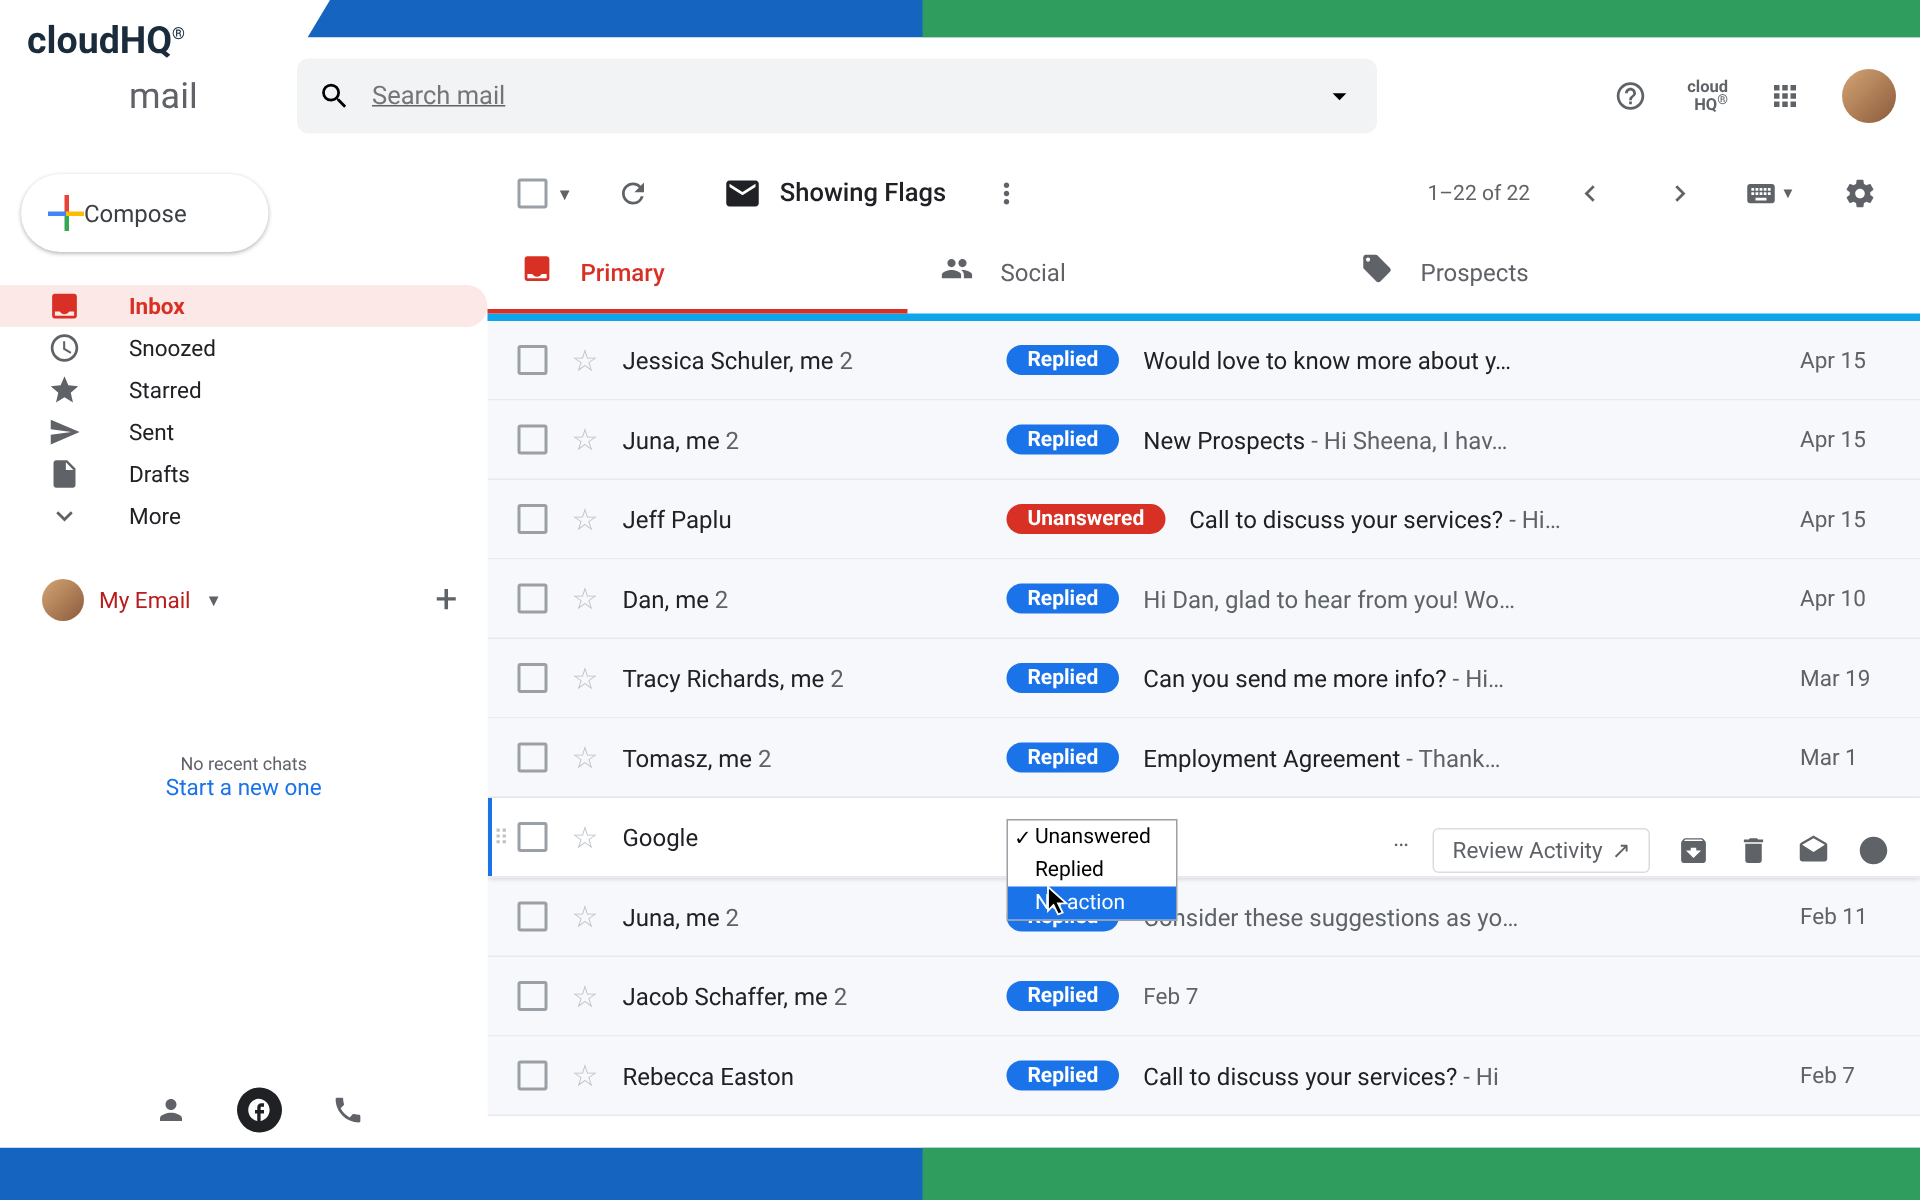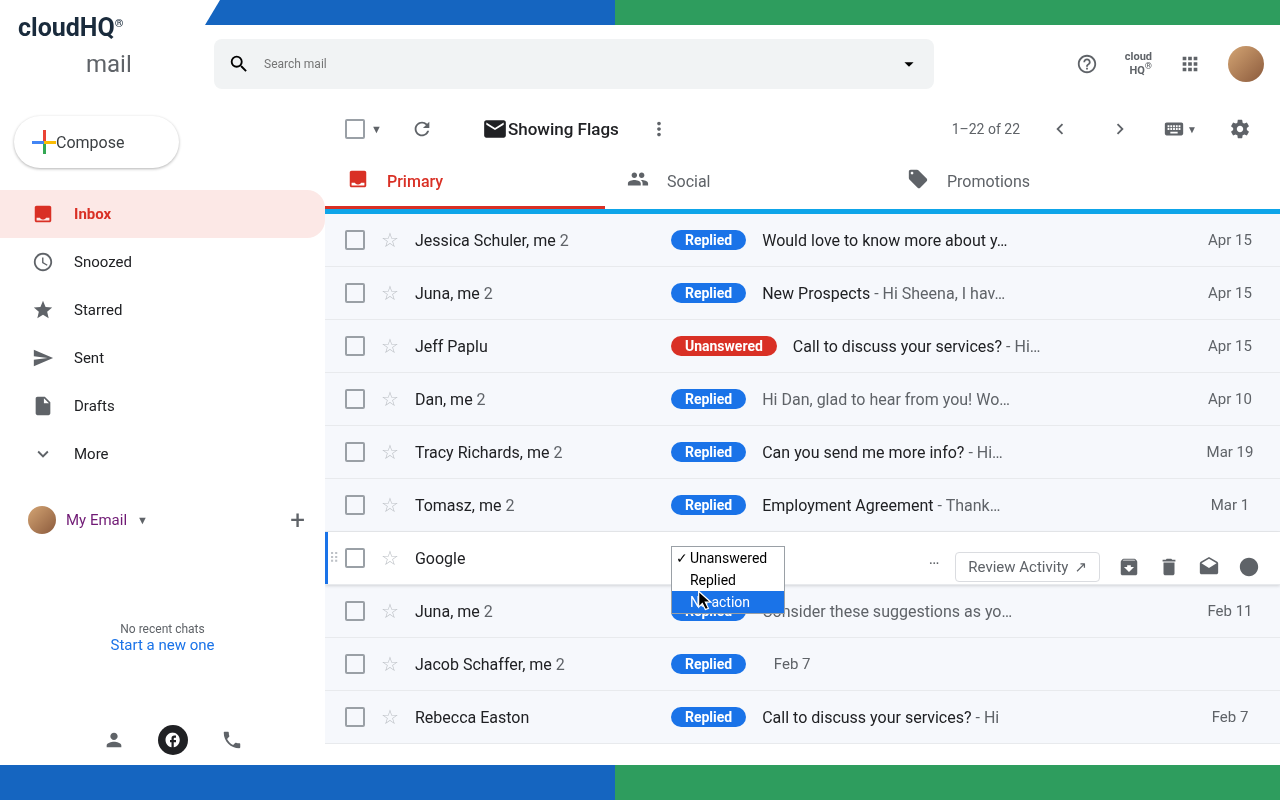--- a/index.html
+++ b/index.html
@@ -10,83 +10,83 @@
 .bottom-banner { position:absolute; bottom:0; left:0; width:1280px; height:35px; background:#1565c0; }
 .bottom-banner-green { position:absolute; bottom:0; left:615px; width:665px; height:35px; background:#2e9d5e; }
 
 .cloudhq-badge { position:absolute; top:0; left:0; width:220px; height:55px; background:#fff; z-index:10;
   clip-path:polygon(0 0, 100% 0, 85% 100%, 0 100%); display:flex; align-items:center; padding-left:18px; }
 .cloudhq-badge span { font-size:25px; font-weight:700; color:#1a2b3c; }
 .cloudhq-badge sup { font-size:11px; }
 
 .app { position:absolute; top:25px; left:0; width:1280px; height:740px; background:#fff; display:flex; flex-direction:column; }
 
-.header { height:77px; display:flex; align-items:center; padding:0 16px 0 10px; gap:24px; }
+.header { height:77px; display:flex; align-items:center; padding:0 16px 0 10px; gap:8px; }
 .gmail-logo { width:180px; display:flex; align-items:center; padding-left:76px; font-size:24px; color:#5f6368; }
 .search-bar { flex:1; max-width:720px; height:50px; background:#f1f3f4; border-radius:8px; display:flex; align-items:center; padding:0 14px; gap:14px; }
-.search-bar input { flex:1; border:none; background:transparent; font-size:12px; color:#5f6368; outline:none; }
+.search-bar input { flex:1; border:none; background:transparent; font-size:17px; color:#5f6368; outline:none;text-decoration:underline; }
 .header-right { margin-left:auto; display:flex; align-items:center; gap:18px; }
 .icon-btn { width:40px; height:40px; border-radius:50%; display:flex; align-items:center; justify-content:center; color:#5f6368; cursor:pointer; }
 .cloudhq-icon { font-size:11px; font-weight:700; color:#5f6368; line-height:1; text-align:right; }
 .avatar { width:36px; height:36px; border-radius:50%; background:linear-gradient(135deg,#d4a574,#8b5a3c); }
 
 .body { flex:1; display:flex; overflow:hidden; }
 
 .sidebar { width:325px; display:flex; flex-direction:column; padding-top:14px; }
 .compose-btn { margin-left:14px; width:165px; height:52px; border-radius:28px; background:#fff; box-shadow:0 1px 3px rgba(0,0,0,.3); display:flex; align-items:center; padding-left:18px; font-size:16px; color:#3c4043; cursor:pointer; }
 .plus-icon { width:24px; height:24px; position:relative; }
 .plus-icon::before,.plus-icon::after { content:''; position:absolute; background:#ea4335; }
 .plus-icon::before { width:3px; height:24px; left:10.5px; background:linear-gradient(#ea4335 50%,#34a853 50%); }
 .plus-icon::after { width:24px; height:3px; top:10.5px; background:linear-gradient(90deg,#4285f4 50%,#fbbc04 50%); }
 
 .nav { margin-top:22px; }
-.nav-item { height:48px; display:flex; align-items:center; gap:20px; padding-left:32px; border-radius:0 18px 18px 0; font-size:15px; color:#202124; cursor:pointer; }
+.nav-item { height:28px; display:flex; align-items:center; gap:32px; padding-left:32px; border-radius:0 18px 18px 0; font-size:15px; color:#202124; cursor:pointer; }
 .nav-item.active { background:#fce8e6; color:#d93025; font-weight:700; }
 .nav-item .nav-icon { width:22px; height:22px; display:flex; align-items:center; justify-content:center; color:#5f6368; }
 .nav-item.active .nav-icon { color:#d93025; }
 
 .my-email { margin-top:20px; padding:0 20px 0 28px; display:flex; align-items:center; gap:10px; height:44px; }
 .my-email .avatar-sm { width:28px; height:28px; border-radius:50%; background:linear-gradient(135deg,#d4a574,#8b5a3c); }
-.my-email span { font-size:15px; color:#701a75; }
+.my-email span { font-size:15px; color:#b91c1c; }
 .my-email .add { margin-left:auto; font-size:26px; color:#5f6368; cursor:pointer; }
 
 .chat-area { margin-top:80px; text-align:center; }
 .chat-area .line1 { font-size:12px; color:#5f6368; }
 .chat-area .line2 { font-size:15px; color:#1a73e8; cursor:pointer; }
 
 .footer-icons { margin-top:auto; height:50px; display:flex; align-items:center; gap:30px; padding-left:100px; }
 .footer-icons .fi { width:28px; height:28px; color:#5f6368; display:flex; align-items:center; justify-content:center; }
 .footer-icons .fi.active { background:#202124; color:#fff; border-radius:50%; width:30px; height:30px; }
 
 .main { flex:1; display:flex; flex-direction:column; border-left:0; }
 
 .toolbar { height:54px; display:flex; align-items:center; padding:0 20px; gap:20px; }
 .checkbox { width:20px; height:20px; border:2px solid #9aa0a6; border-radius:2px; }
 .toolbar .dd { color:#5f6368; font-size:11px; margin-left:-14px; }
-.showing-flags { display:flex; align-items:center; gap:0; margin-left:20px; font-size:17px; font-weight:500; color:#202124; }
+.showing-flags { display:flex; align-items:center; gap:12px; margin-left:20px; font-size:17px; font-weight:500; color:#202124; }
 .toolbar-right { margin-left:auto; display:flex; align-items:center; gap:20px; color:#5f6368; font-size:14px; }
 
 .tabs { height:58px; display:flex; border-bottom:5px solid #0ea5e9; }
 .tab { flex:1; max-width:280px; display:flex; align-items:center; gap:18px; padding-left:22px; font-size:16px; color:#5f6368; cursor:pointer; border-bottom:3px solid transparent; }
 .tab.active { color:#d93025; border-bottom-color:#d93025; font-weight:500; }
 .tab.active .tab-icon { color:#d93025; }
 .tab-icon { color:#5f6368; }
 
 .email-list { flex:1; overflow-y:auto; }
 .email-row { height:53px; display:flex; align-items:center; padding:0 20px; gap:16px; border-bottom:1px solid #e8eaed; background:#f6f8fc; font-size:16px; cursor:pointer; position:relative; }
 .email-row.selected { background:#fff; box-shadow:inset 3px 0 0 #1a73e8, 0 1px 3px rgba(0,0,0,.15); z-index:5; }
 .star { color:#bdc1c6; font-size:20px; }
 .sender { width:240px; color:#202124; white-space:nowrap; overflow:hidden; text-overflow:ellipsis; }
 .sender .count { color:#5f6368; }
 .badge { padding:2px 14px; border-radius:11px; color:#fff; font-size:14px; font-weight:700; }
 .badge.replied { background:#1a73e8; }
 .badge.unanswered { background:#d93025; }
 .subject { flex:1; color:#5f6368; white-space:nowrap; overflow:hidden; text-overflow:ellipsis; }
 .subject .subj { color:#202124; }
-.date { color:#5f6368; font-size:15px; width:60px; text-align:center; }
+.date { color:#5f6368; font-size:15px; width:60px; text-align:left; }
 
 .email-row.selected .row-actions { display:flex; }
 .row-actions { display:none; margin-left:auto; align-items:center; gap:18px; color:#5f6368;margin-top:17px; }
 .review-btn { border:1px solid #dadce0; border-radius:4px; padding:5px 12px; font-size:15px; color:#5f6368; background:#fff; display:flex; align-items:center; gap:6px; }
 .drag-handle { position:absolute; left:4px; color:#bdc1c6; font-size:14px; letter-spacing:-2px; }
 
 .dropdown { position:absolute; top:-2px; left:704px; width:114px; background:#fff; border:1px solid #9aa0a6; font-size:14px; z-index:50; }
 .dropdown .opt { padding:3px 8px 3px 18px; position:relative; }
 .dropdown .opt.checked::before { content:'✓'; position:absolute; left:4px; }
 .dropdown .opt.highlight { background:#1a73e8; color:#fff; }
@@ -275,21 +275,21 @@
       <div class="tab">
         <span class="tab-icon"><svg viewBox="0 0 24 24">
                 <path d="M16 11c1.66 0 3-1.34 3-3s-1.34-3-3-3-3 1.34-3 3 1.34 3 3 3zm-8 0c1.66 0 3-1.34 3-3S9.66 5 8 5 5 6.34 5 8s1.34 3 3 3zm0 2c-2.33 0-7 1.17-7 3.5V19h14v-2.5c0-2.33-4.67-3.5-7-3.5zm8 0c-.29 0-.62.02-.97.05 1.16.84 1.97 1.97 1.97 3.45V19h6v-2.5c0-2.33-4.67-3.5-7-3.5z"></path>
               </svg></span>
         <span>Social</span>
       </div>
       <div class="tab">
         <span class="tab-icon"><svg viewBox="0 0 24 24">
                 <path d="M21.41 11.58l-9-9C12.05 2.22 11.55 2 11 2H4c-1.1 0-2 .9-2 2v7c0 .55.22 1.05.59 1.42l9 9c.36.36.86.58 1.41.58s1.05-.22 1.41-.59l7-7c.37-.36.59-.86.59-1.41s-.23-1.06-.59-1.42zM5.5 7C4.67 7 4 6.33 4 5.5S4.67 4 5.5 4 7 4.67 7 5.5 6.33 7 5.5 7z"></path>
               </svg></span>
-        <span>Promotions</span>
+        <span>Prospects</span>
       </div>
     </div>
 
     <div class="email-list" id="email-list">
           <div class="email-row">
       <div class="checkbox"></div>
       <span class="star">☆</span>
       <div class="sender">Jessica Schuler, me <span class="count">2</span></div>
       <span class="badge replied">Replied</span>
       <div class="subject"><span class="subj">Would love to know more about y…</span></div>

